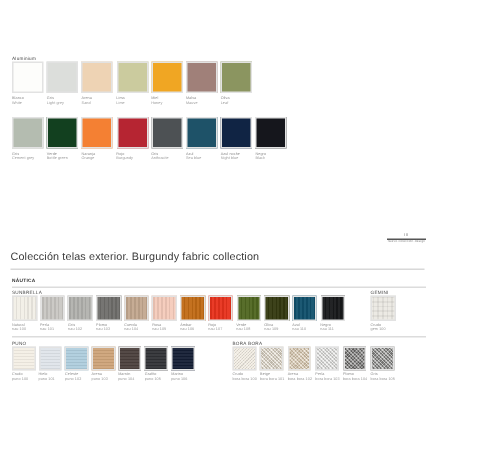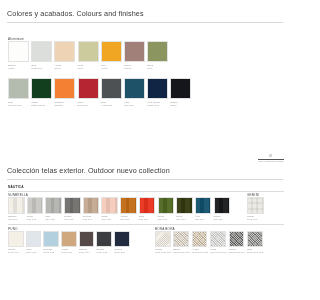--- a/index.html
+++ b/index.html
@@ -119,21 +119,20 @@
   }
   .brand-mark .bm-sub {
     font-size: 2.1px; color: #8a8a8a; letter-spacing: .15px; display: block;
   }
 </style>
 </head>
 <body>
 
 <div class="page">
 
-  <div class="section-head" id="head-colours">Colores y acabados. Colours and finishes</div>
 
   <div class="group-label" style="top:36.5px; left:8px;">Aluminium</div>
 
   <div class="swatch-row" id="alu-row-1" style="top:41px; left:8px;">
       <div class="swatch">
         <div class="chip" style="background: rgb(253, 253, 251);"></div>
         <div class="cap">Blanco<span class="code">White</span></div>
       </div>
       <div class="swatch">
         <div class="chip" style="background: rgb(220, 222, 219);"></div>
@@ -195,21 +194,21 @@
         <div class="cap">Negro<span class="code">Black</span></div>
       </div>
     </div>
 
   <div class="brand-mark">
     <span class="bm-top">III</span>
     <div class="bm-bar"></div>
     <span class="bm-sub">nuevo·colección·design</span>
   </div>
 
-  <div class="section-head" id="head-fabrics">Colección telas exterior. Outdoor nuevo collection</div>
+  <div class="section-head" id="head-fabrics">Colección telas exterior. Burgundy fabric collection</div>
 
   <div class="band-label" style="top:185px; left:8px;">NÁUTICA</div>
   <div class="band-rule" style="top:190.5px; left:8px; width:276px;"></div>
 
   <div class="group-label" style="top:193px; left:8px;">SUNBRELLA</div>
   <div class="swatch-row" id="nautica-row" style="top:197px; left:8px;">
       <div class="swatch">
         <div class="chip sm weave-v" style="background: rgb(242, 239, 231);"></div>
         <div class="cap">Natural<span class="code">nau 100</span></div>
       </div>

